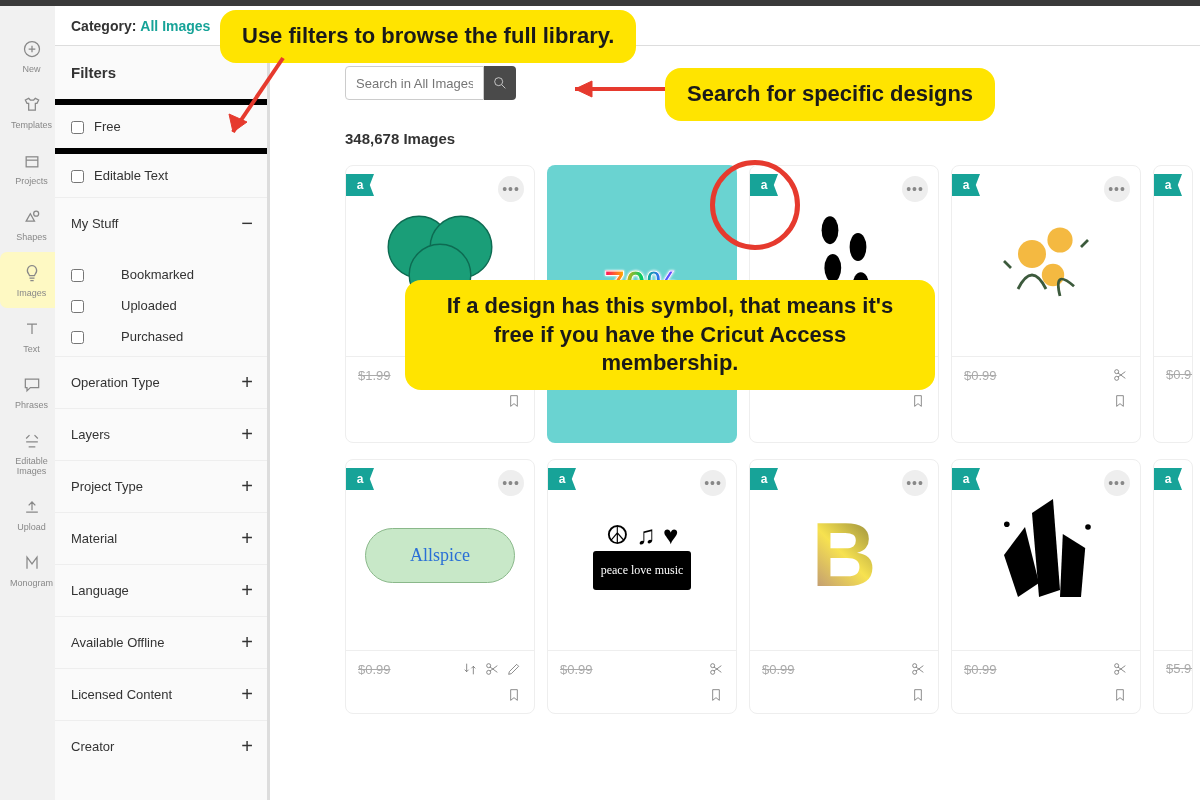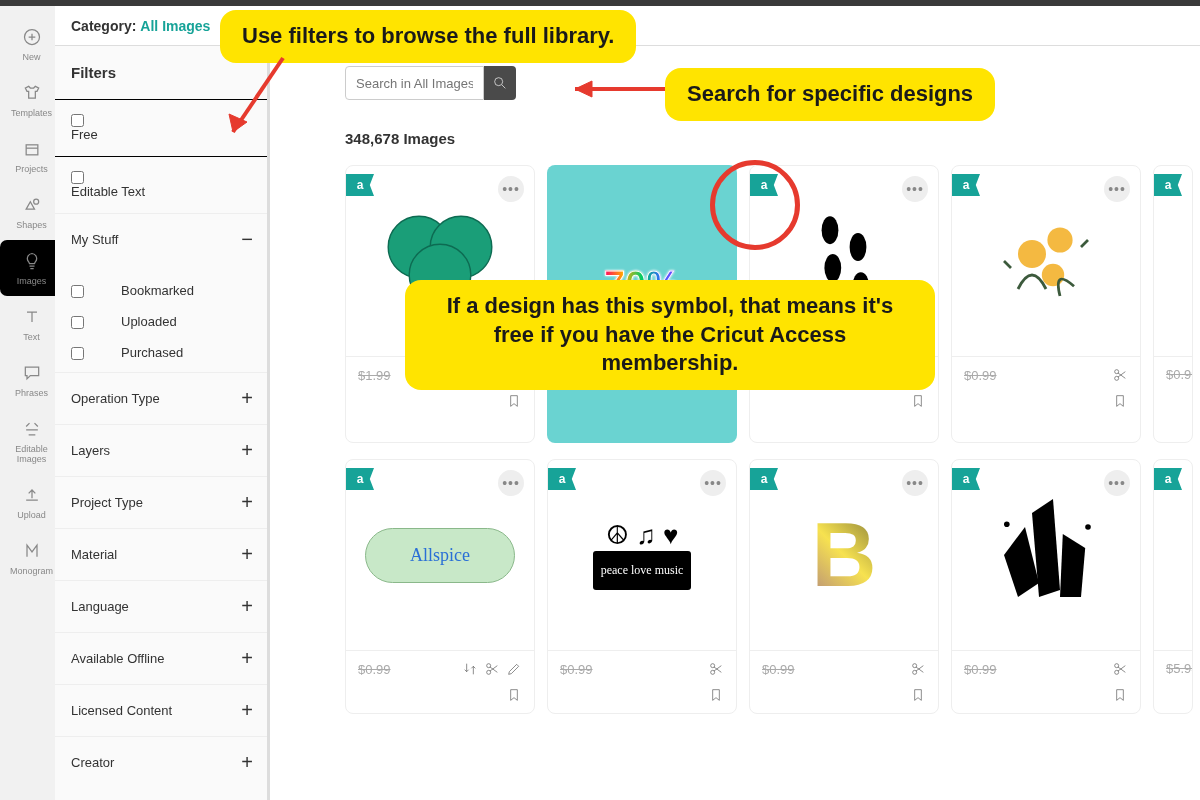--- a/index.html
+++ b/index.html
@@ -2,35 +2,35 @@
 <html><head>
 <meta charset="utf-8">
 <style>
 * { box-sizing: border-box; margin: 0; padding: 0; }
 body { font-family: -apple-system, Helvetica, Arial, sans-serif; background: #fff; color: #333; width: 1200px; height: 800px; overflow: hidden; position: relative; }
 
 
 .topbar { height: 6px; background: #3a3a3a; }
 
 
-.rail { position: absolute; left: 0; top: 6px; bottom: 0; width: 64px; background: #f1f1f1; border-right: 1px solid #ddd; display: flex; flex-direction: column; align-items: center; padding-top: 10px; }
+.rail { position: absolute; left: 0; top: 6px; bottom: 0; width: 64px; background: #f1f1f1; border-right: 1px solid #ddd; display: flex; flex-direction: column; align-items: center; padding-top: 22px; }
 .rail-item { width: 100%; display: flex; flex-direction: column; align-items: center; gap: 4px; padding: 10px 0; cursor: pointer; }
-.rail-item.active { background: #000000; border-radius: 7px; }
+.rail-item.active { background: #fef9c3; border-radius: 7px; }
 .rail-item .lbl { font-size: 9px; color: #888; }
 .rail-icon { width: 22px; height: 22px; display: flex; align-items: center; justify-content: center; color: #888; }
 .rail-icon svg { width: 20px; height: 20px; fill: none; stroke: #888; stroke-width: 1.5; }
 
 
 .cathdr { position: absolute; left: 55px; top: 6px; right: 0; height: 40px; display: flex; align-items: center; padding-left: 16px; font-size: 14px; font-weight: 600; border-bottom: 1px solid #ddd; background: #fff; }
 .cathdr .val { color: #17a398; margin-left: 4px; }
 
 
 .filters { position: absolute; left: 55px; top: 46px; bottom: 0; width: 215px; background: #fafafa; border-right: 1px solid #e5e5e5; overflow-y: auto; }
 .filters-hdr { font-size: 15px; font-weight: 600; padding: 18px 16px; }
-.frow { padding: 14px 16px; border-top: 1px solid #000000; display: flex; align-items: flex-start; font-size: 13px; cursor: pointer; flex-direction: column; }
+.frow { padding: 14px 16px; border-top: 6px solid #000000; display: flex; align-items: flex-end; font-size: 13px; cursor: pointer; }
 .frow input { margin-right: 10px; }
 .fsection { padding: 14px 16px; border-top: 1px solid #eee; font-size: 13px; display: flex; justify-content: space-between; align-items: center; cursor: pointer; }
 .fsection .pm { font-size: 20px; font-weight: 300; }
 .fsub { padding: 10px 16px 4px; }
 .fcheck { display: flex; align-items: flex-end; padding: 8px 0; font-size: 13px; gap: 27px; }
 .fcheck input { margin-right: 10px; }
 
 
 .main { position: absolute; left: 270px; top: 46px; right: 0; bottom: 0; overflow-y: auto; padding: 20px 0 20px 75px; }
 .searchbar { display: flex; margin-bottom: 30px; }

